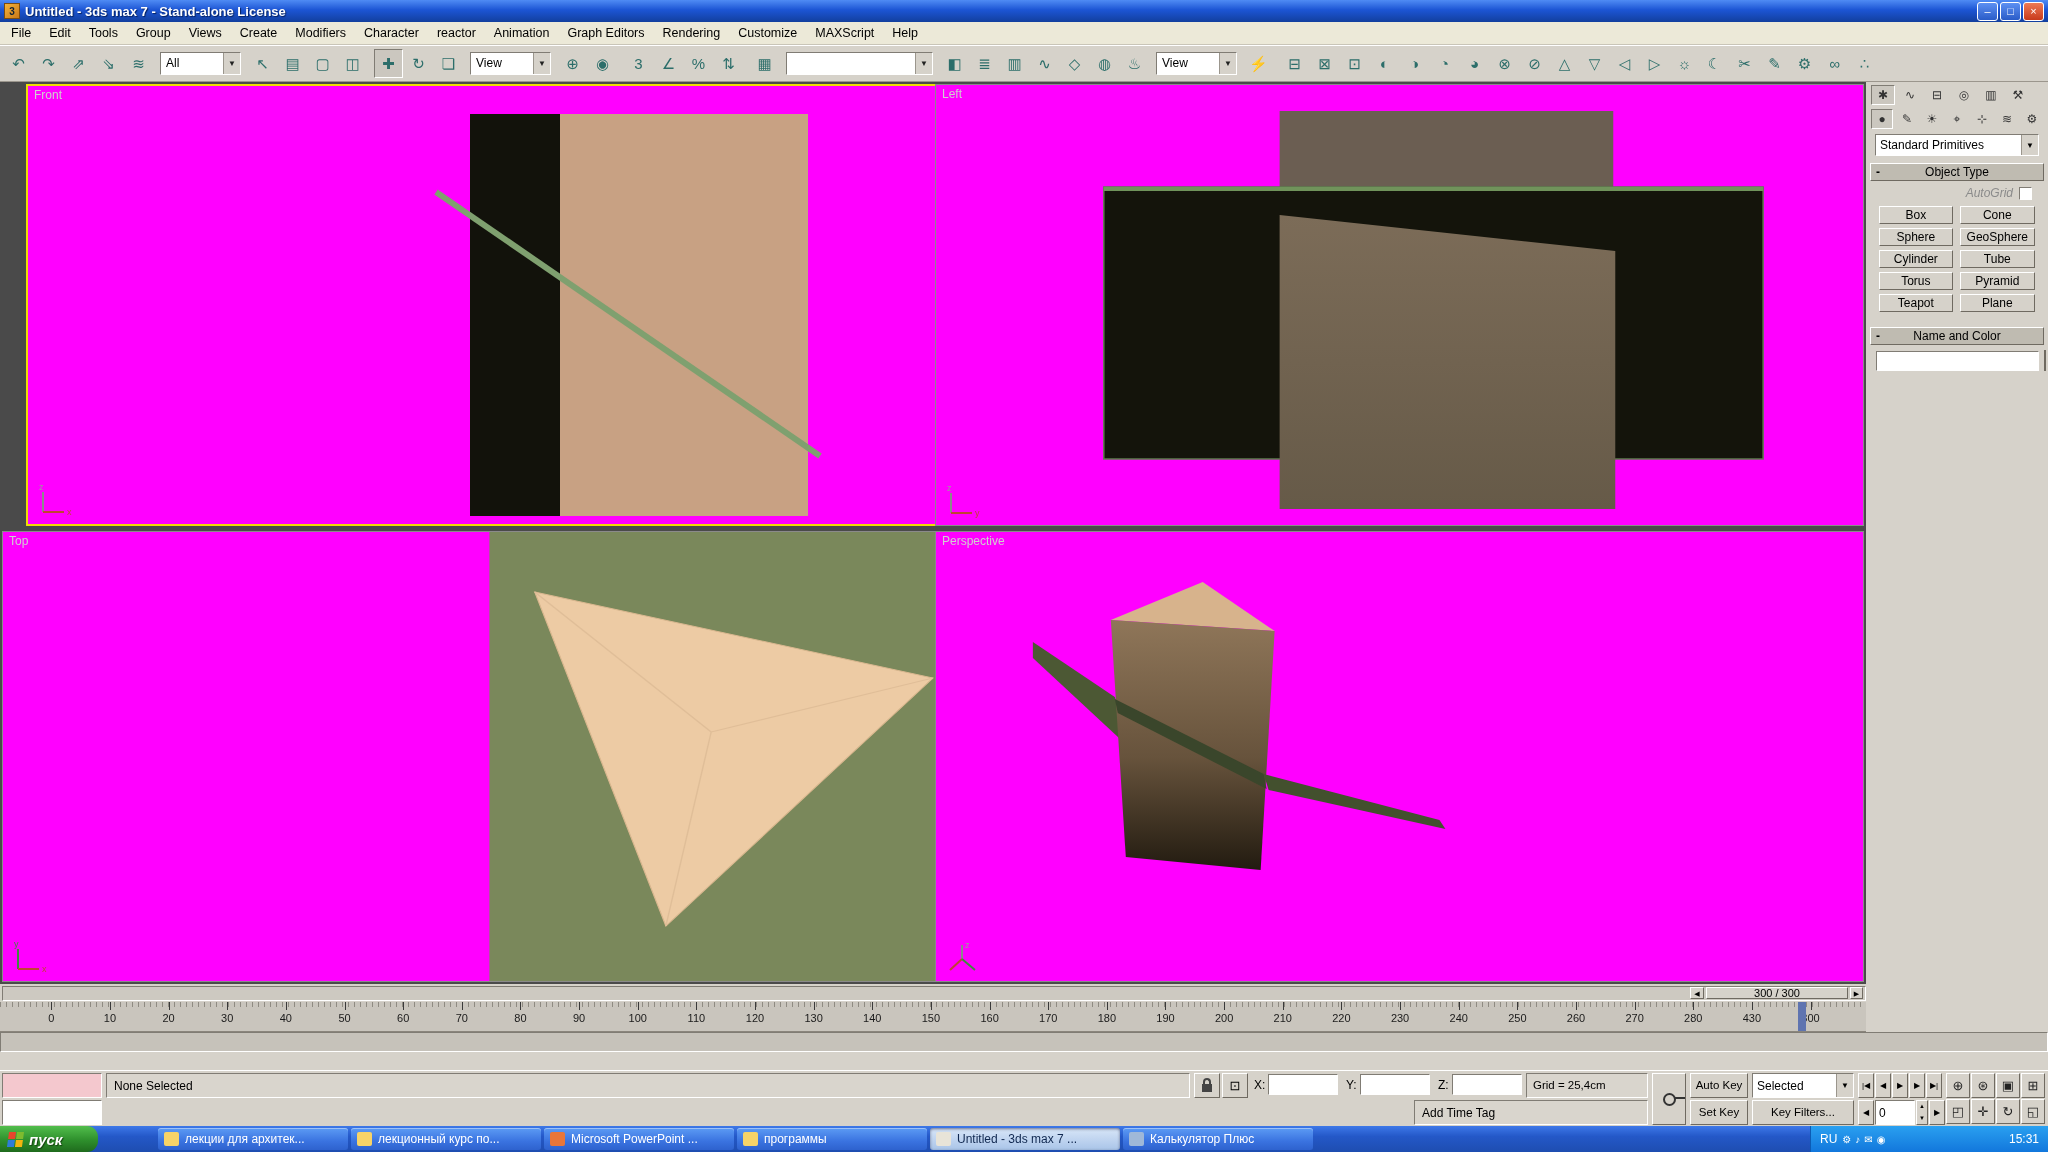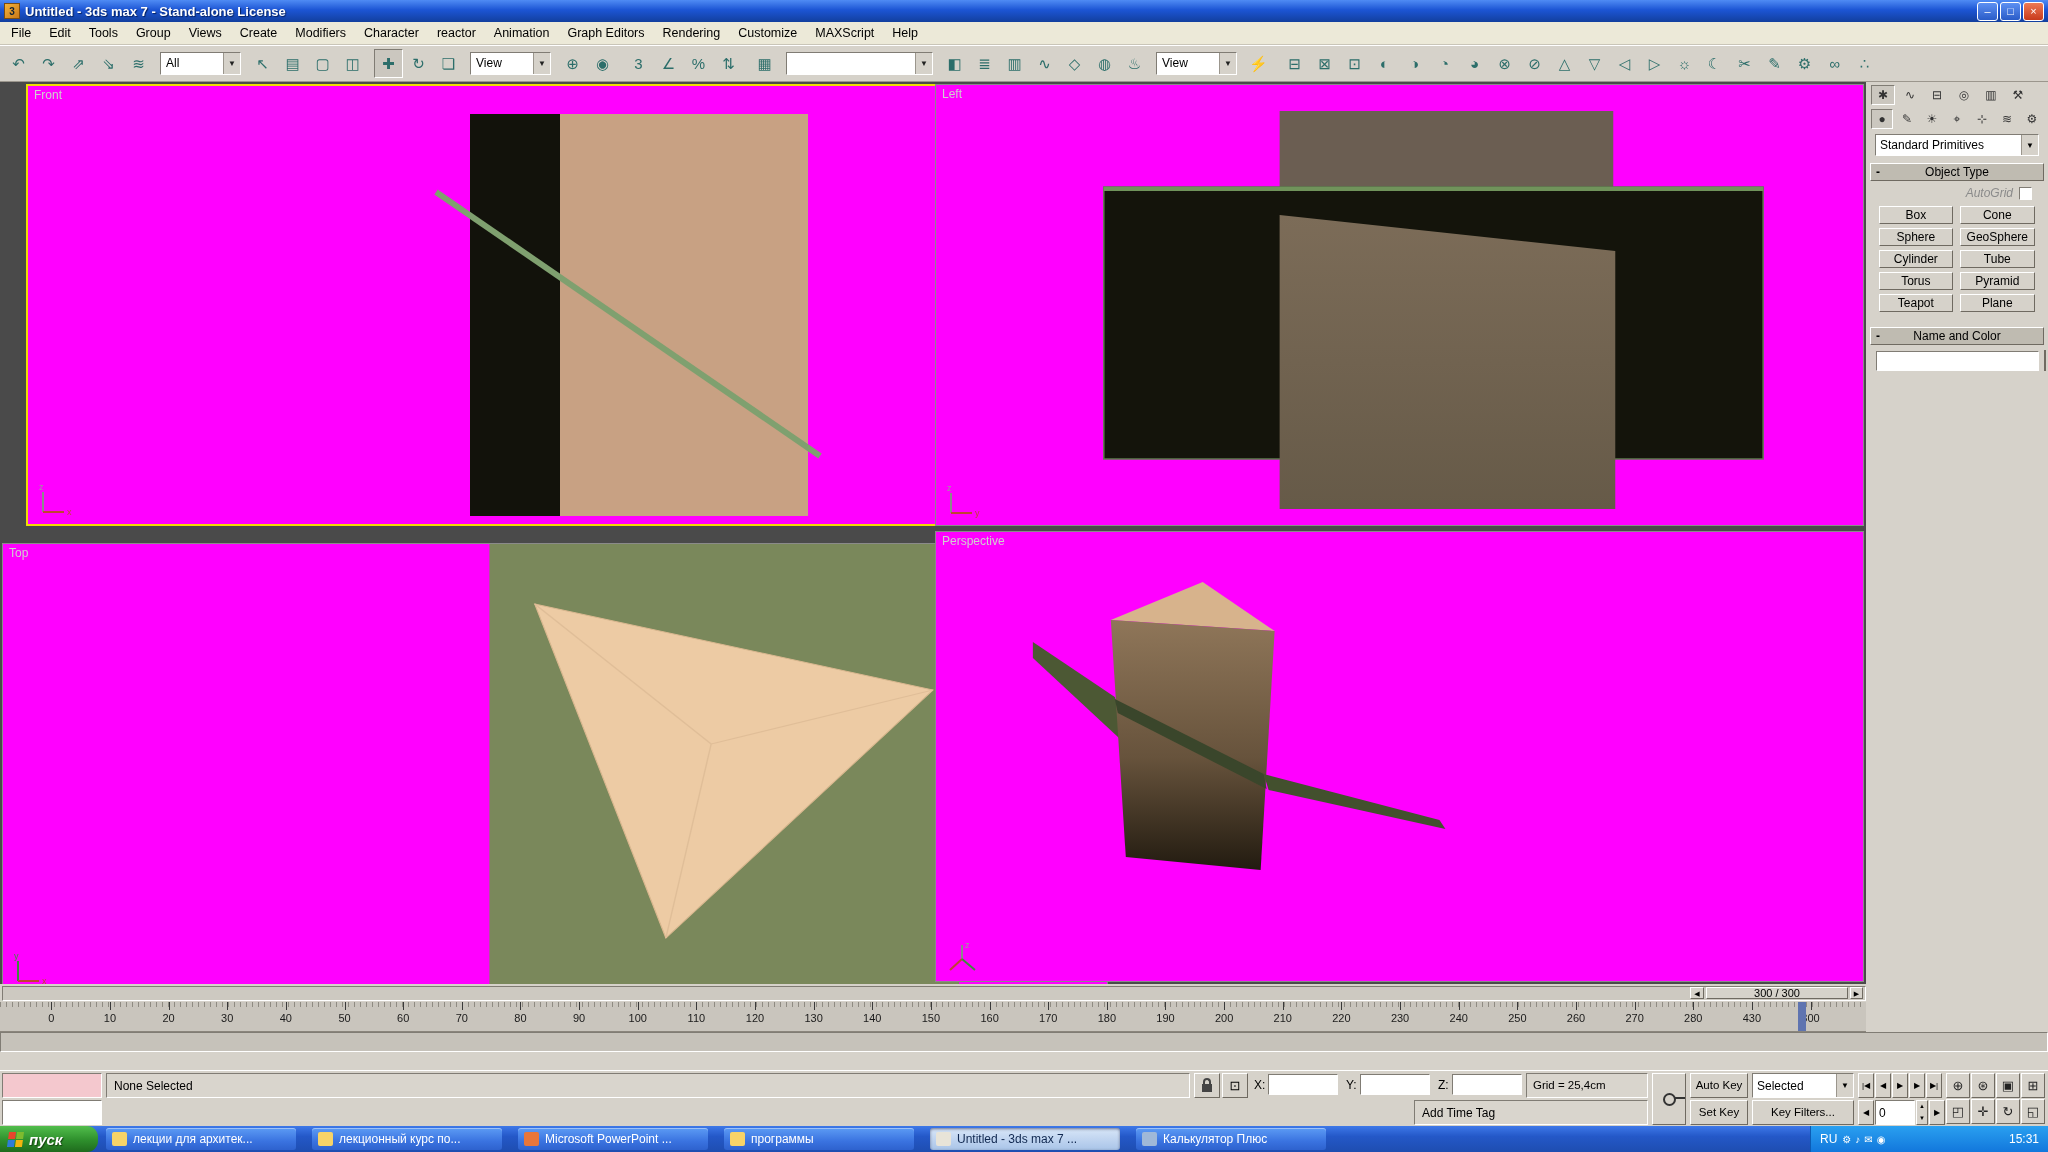--- a/index.html
+++ b/index.html
@@ -39,21 +39,21 @@
   .tb-dd.wide .dd-val { min-width:118px; }
   .tb-dd .dd-btn { width:16px; background:#D6D2CA; border-left:1px solid #9B968D;
     display:flex; align-items:center; justify-content:center; font-size:8px; color:#222; }
 
   
   .workspace { position:absolute; left:0; top:82px; width:2048px; height:902px; }
   .vpwrap { position:absolute; left:0; top:0; width:1866px; height:902px; background:#4A4A4A; }
   .vp { position:absolute; background:#FF00FF; overflow:hidden; }
   .vp-front { left:2px; top:2px; width:928px; height:442px; border:2px solid #EFDC05; box-sizing:border-box;margin-left:24px; }
   .vp-left  { left:935px; top:2px; width:929px; height:442px; border:1px solid #8A8A8A; box-sizing:border-box; }
-  .vp-top   { left:2px; top:449px; width:1106px; height:451px; border:1px solid #8A8A8A; box-sizing:border-box;margin-top:12px; }
+  .vp-top   { left:2px; top:449px; width:1106px; height:451px; border:1px solid #8A8A8A; box-sizing:border-box; }
   .vp-persp { left:935px; top:449px; width:929px; height:451px; border:1px solid #8A8A8A; box-sizing:border-box; }
   .vp svg.scene { position:absolute; left:0; top:0; width:100%; height:100%; }
   .vp-label { position:absolute; left:6px; top:2px; font-size:12px; color:#CFCFCF; z-index:2; }
   .axis { position:absolute; left:8px; bottom:6px; z-index:2; }
 
   
   .cmdpanel { position:absolute; left:1866px; top:0; width:182px; height:902px; background:#D6D2CA; box-sizing:border-box; }
   .cp-tabs, .cp-cats { display:flex; gap:3px; padding:3px 5px 1px; }
   .cp-tab, .cp-cat { width:22px; height:18px; display:flex; align-items:center; justify-content:center;
     font-size:12px; color:#333; border:1px solid transparent; }
@@ -141,21 +141,21 @@
   
   .taskbar { position:absolute; left:0; top:1126px; width:2048px; height:26px;
     background:linear-gradient(180deg,#3E78E8,#2458C8 40%,#1E4DB0); display:flex; align-items:stretch; }
   .startbtn { width:98px; background:linear-gradient(180deg,#52BE4C,#2E8F2C 55%,#1F6B1D);
     border-radius:0 11px 11px 0; color:#fff; font-style:italic; font-weight:bold; font-size:15px;
     display:flex; align-items:center; gap:6px; padding-left:8px; box-sizing:border-box;
     text-shadow:1px 1px 1px #14430F; }
   .winflag { width:15px; height:15px; display:grid; grid-template-columns:1fr 1fr; gap:1px; transform:skew(-8deg); }
   .winflag i { display:block; }
   .wf-r { background:#E8452C; } .wf-g { background:#7EBB2F; } .wf-b { background:#2F7CD8; } .wf-y { background:#F3B50F; }
-  .tb-items { flex:1; display:flex; gap:16px; padding:2px 8px; min-width:0; }
+  .tb-items { flex:1; display:flex; gap:3px; padding:2px 16px; min-width:0;margin-left:44px; }
   .tb-item { flex:1; max-width:178px; display:flex; align-items:center; gap:6px; padding:0 6px;
     color:#fff; font-size:12px; border-radius:3px; white-space:nowrap; overflow:hidden;
     background:linear-gradient(180deg,#5C9BF4,#3A73E0 60%,#2E62CE);
     box-shadow:inset 0 1px 0 rgba(255,255,255,.4); }
   .tb-item.active { background:linear-gradient(180deg,#D8E6F8,#A9C4E8); color:#102850;
     box-shadow:inset 0 1px 3px rgba(0,0,40,.5); }
   .tb-ico { width:15px; height:14px; border-radius:2px; flex:none; background:#F7D368; }
   .tray { width:238px; background:linear-gradient(180deg,#2AA0F0,#1277DC); border-left:1px solid #0C5BB4;
     display:flex; align-items:center; gap:5px; padding:0 9px; color:#fff; font-size:12px; box-sizing:border-box; }
   .tray-ico { font-size:10px; }

